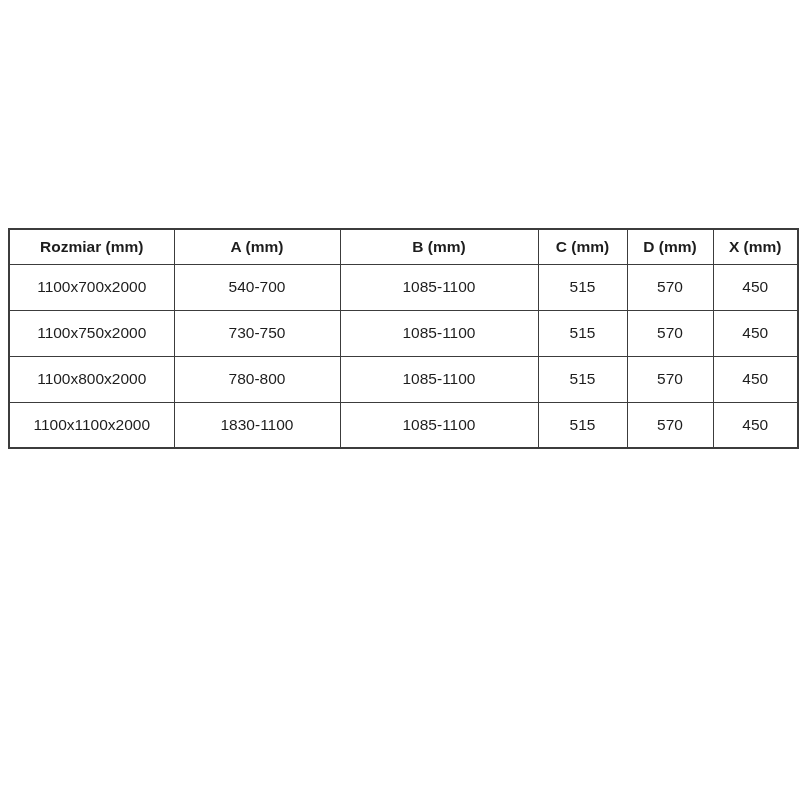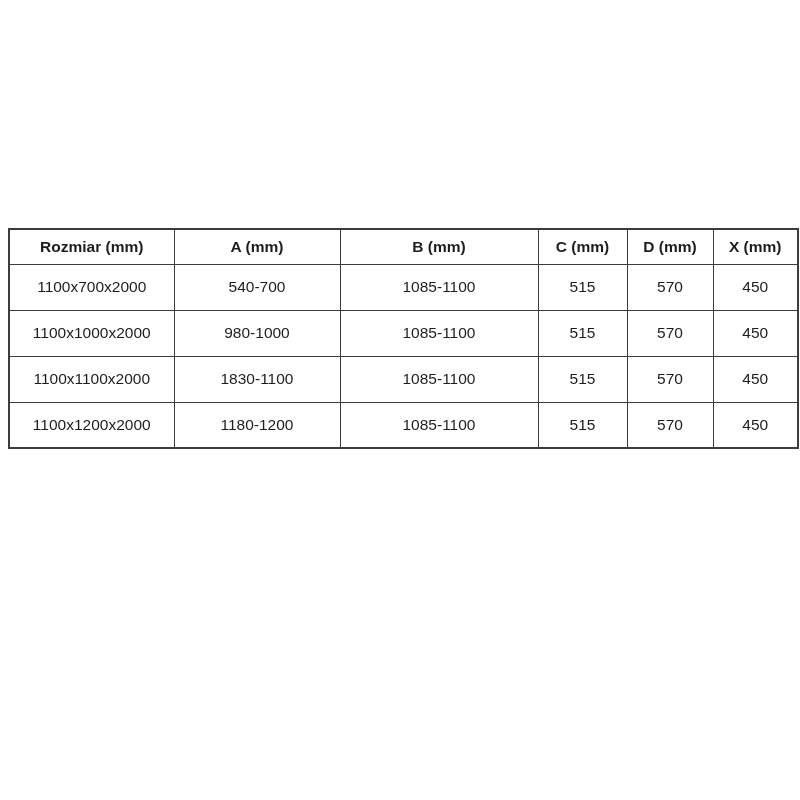--- a/index.html
+++ b/index.html
@@ -71,38 +71,38 @@
     <tbody>
         <tr>
           <td>1100x700x2000</td>
           <td>540-700</td>
           <td>1085-1100</td>
           <td>515</td>
           <td>570</td>
           <td>450</td>
         </tr>
         <tr>
-          <td>1100x1000x2000</td>
-          <td>980-1000</td>
+          <td>1100x750x2000</td>
+          <td>730-750</td>
+          <td>1085-1100</td>
+          <td>515</td>
+          <td>570</td>
+          <td>450</td>
+        </tr>
+        <tr>
+          <td>1100x800x2000</td>
+          <td>780-800</td>
           <td>1085-1100</td>
           <td>515</td>
           <td>570</td>
           <td>450</td>
         </tr>
         <tr>
           <td>1100x1100x2000</td>
           <td>1830-1100</td>
           <td>1085-1100</td>
           <td>515</td>
           <td>570</td>
           <td>450</td>
         </tr>
-        <tr>
-          <td>1100x1200x2000</td>
-          <td>1180-1200</td>
-          <td>1085-1100</td>
-          <td>515</td>
-          <td>570</td>
-          <td>450</td>
-        </tr>
       </tbody>
   </table>
 </div>
 
 </body></html>

